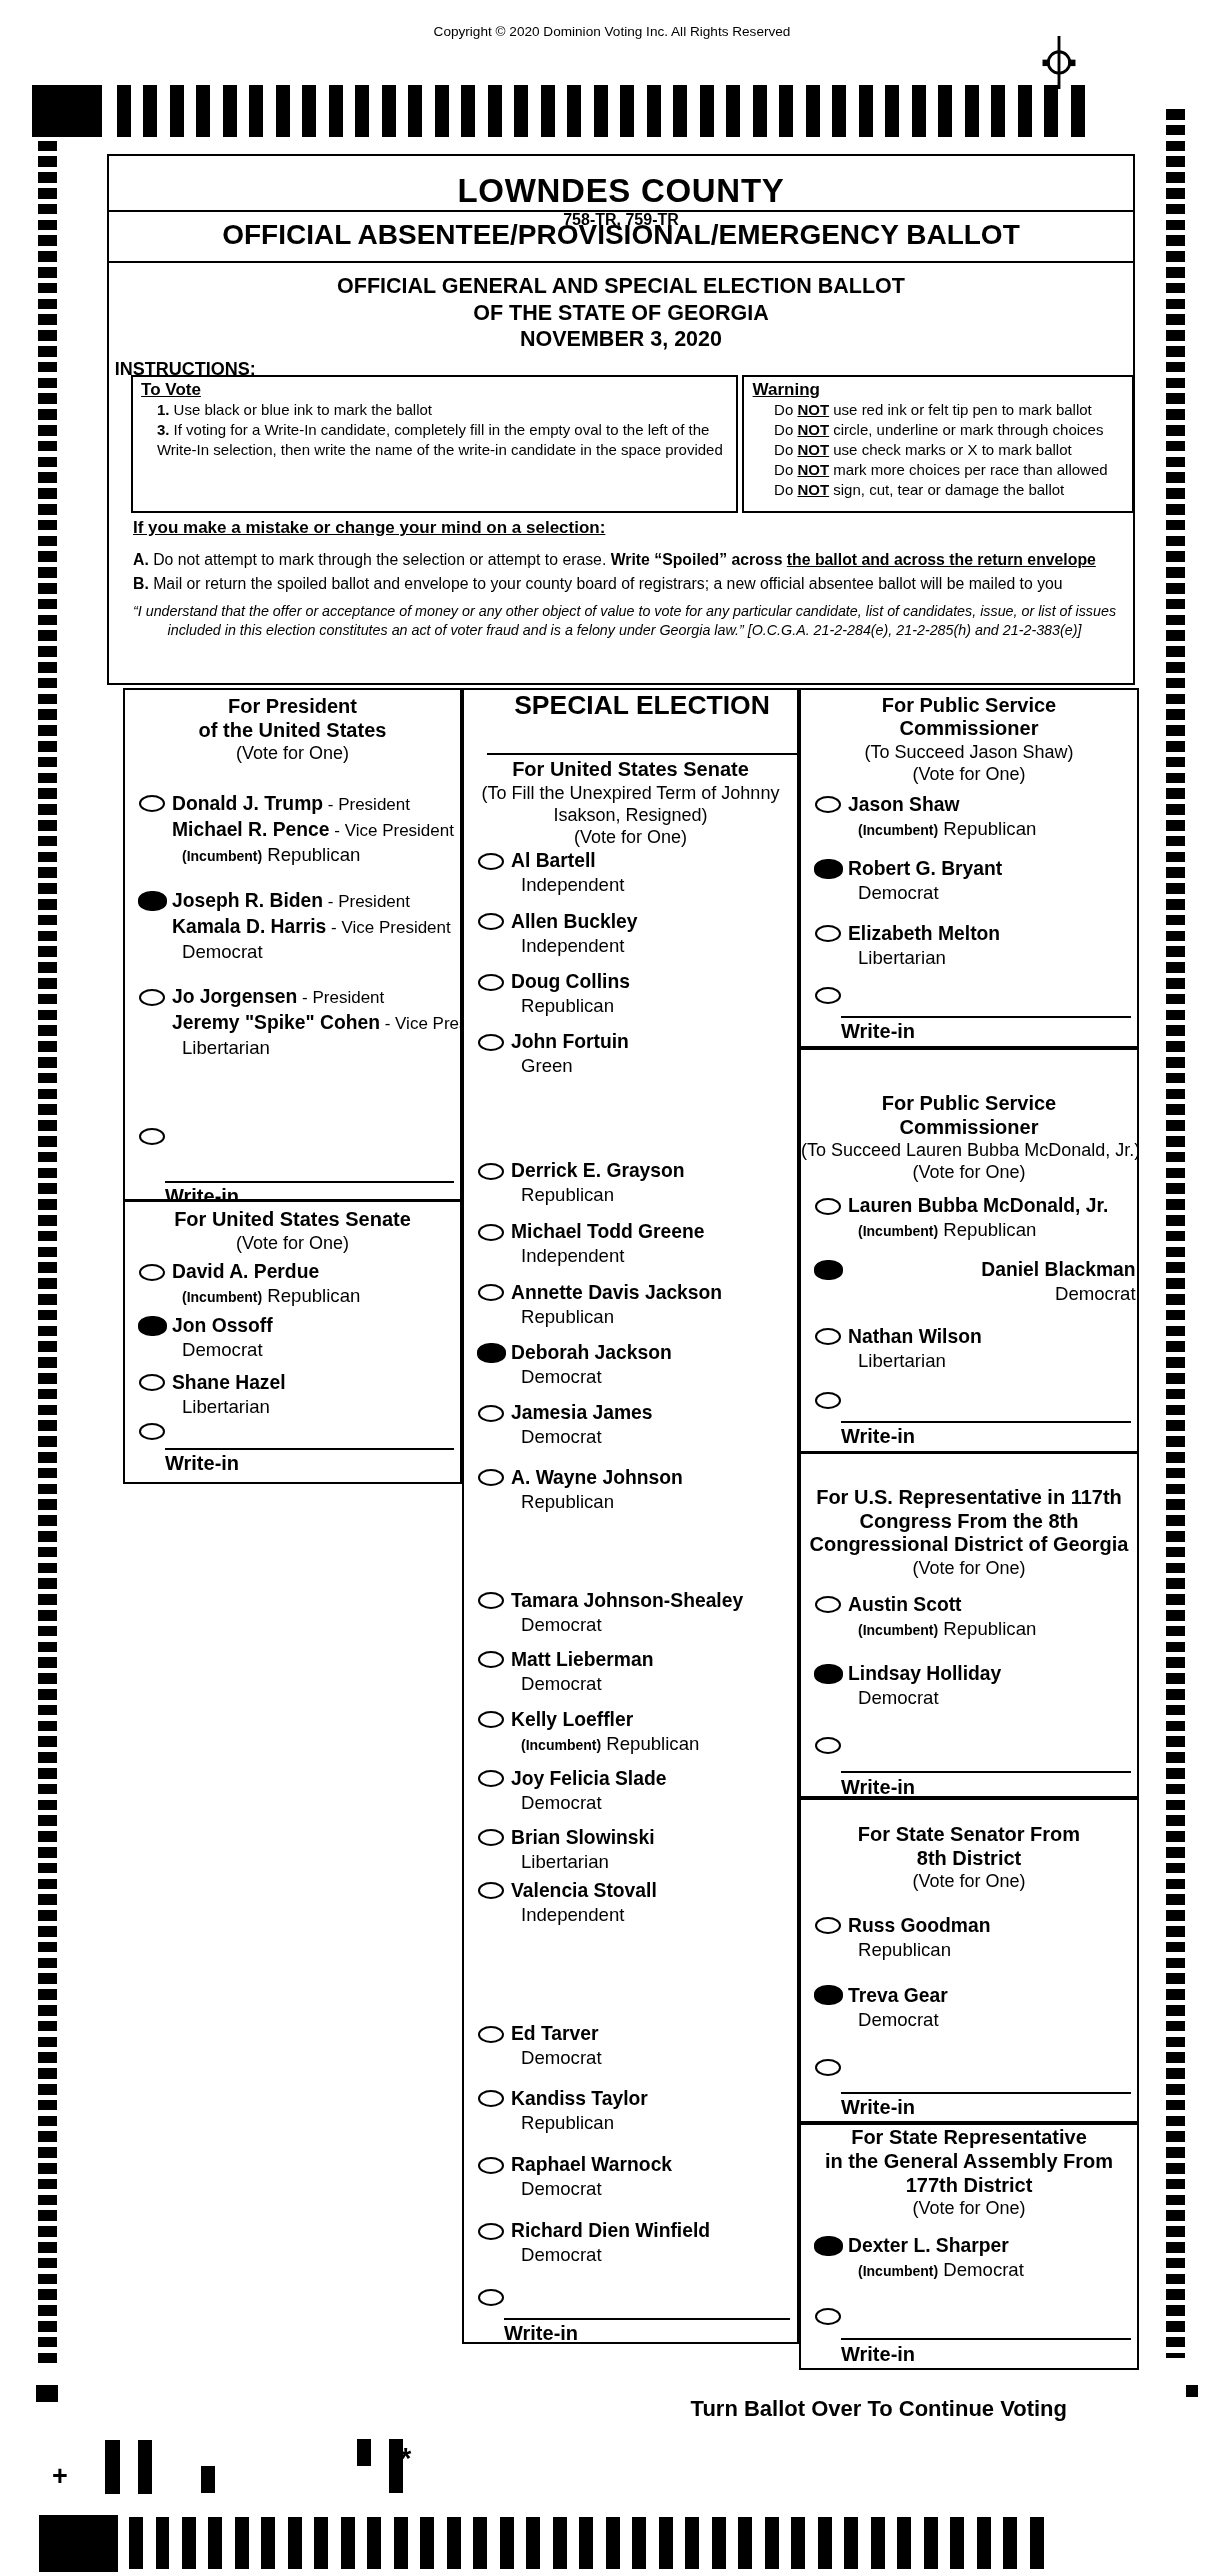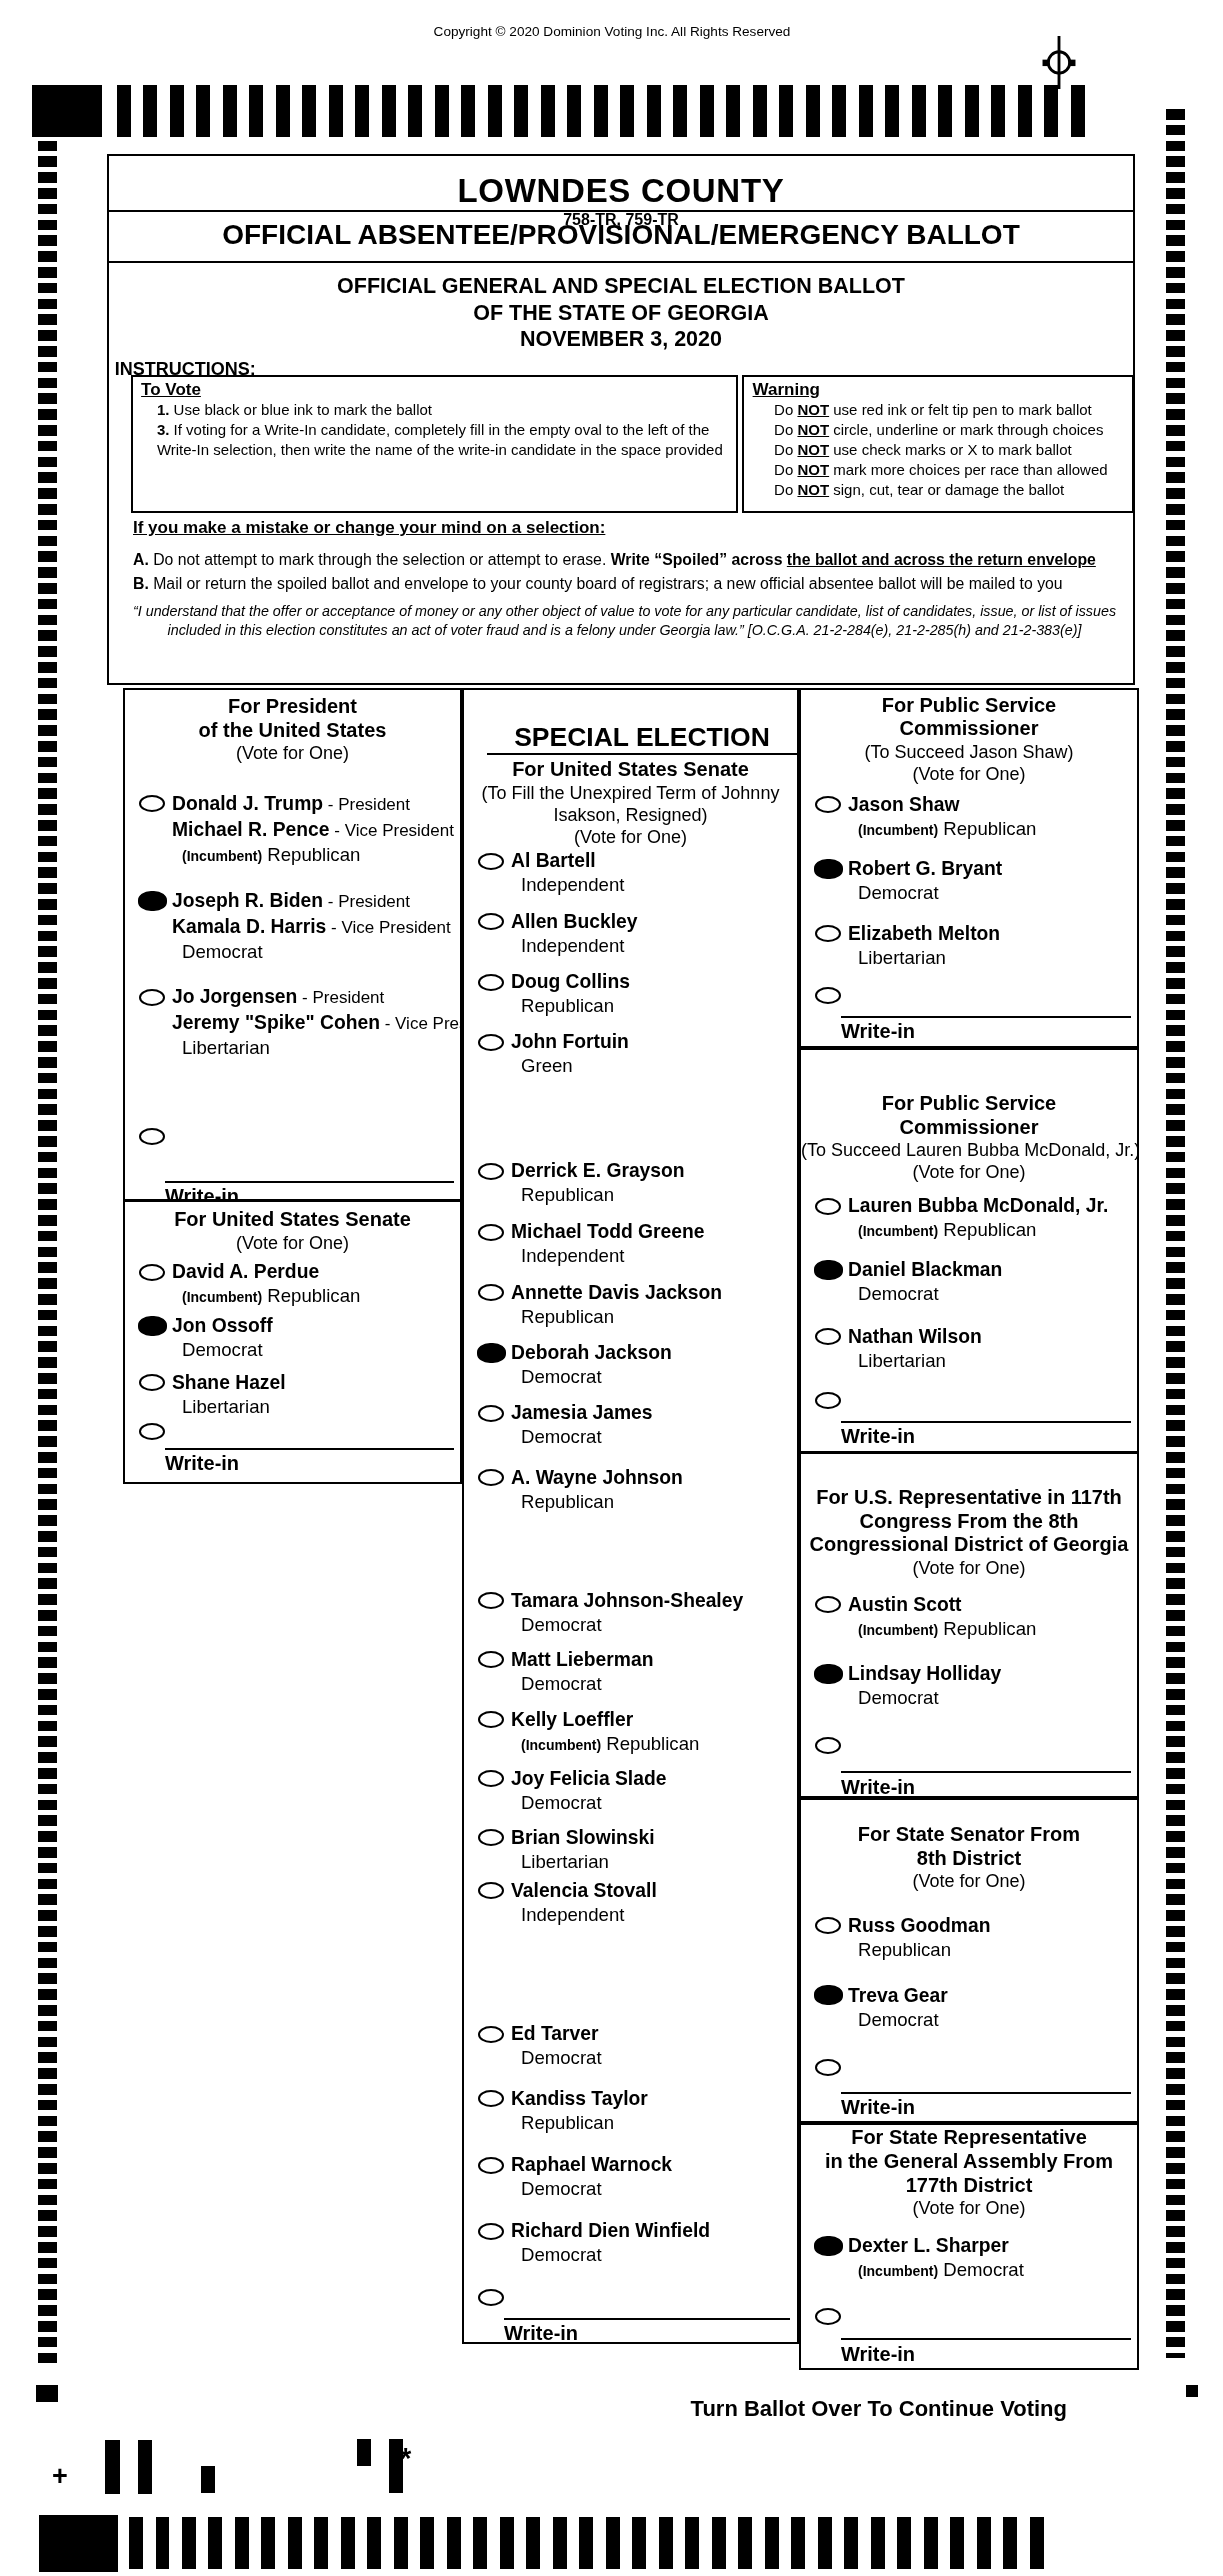--- a/index.html
+++ b/index.html
@@ -49,21 +49,21 @@
   #mistake-line-a{margin-top:11.5px;}
   #mistake-line-b{margin-top:4.3px;}
   #in-person-line{margin-top:11.5px;width:974px;}
   .b{font-weight:bold;}
   .u{text-decoration:underline;}
   .fine{margin-top:8.6px;width:1003px;margin-left:-10px;text-align:center;
         font-style:italic;font-size:14.3px;line-height:18.6px;}
   
   .race-box{position:absolute;border:2.1px solid #000;box-sizing:border-box;background:#fff;overflow:hidden;}
   .banner{position:absolute;top:0;left:0;right:0;height:63px;border-bottom:2.1px solid #000;
-          display:flex;align-items:flex-end;justify-content:center;font-size:26.5px;font-weight:bold;margin-left:23px;}
+          display:flex;align-items:flex-start;justify-content:center;font-size:26.5px;font-weight:bold;margin-left:23px;}
   .race-title{position:absolute;left:0;right:0;text-align:center;}
   .tl{font-size:20px;font-weight:bold;line-height:23.6px;white-space:nowrap;}
   .ts{font-size:18px;line-height:22px;white-space:nowrap;}
   .oval{position:absolute;left:14.3px;width:26px;height:17px;border:2.1px solid #000;
         border-radius:50%;box-sizing:border-box;background:#fff;}
   .oval.filled{background:#000;border-color:#000;width:29px;height:20px;left:13px;border-radius:45%;}
   .cand{position:absolute;left:47px;right:1.4px;}
   .cand-name{font-size:19.3px;font-weight:bold;line-height:25px;white-space:nowrap;}
   .cand-name .sfx{font-weight:normal;font-size:17px;}
   .cand-party{font-size:18.6px;line-height:23px;padding-left:10px;white-space:nowrap;}
@@ -336,21 +336,21 @@
       <div class="tl">Commissioner</div>
       <div class="ts">(To Succeed Lauren Bubba McDonald, Jr.)</div>
       <div class="ts">(Vote for One)</div>
     </div>
     <div class="oval" style="top: 148px;"></div>
     <div class="cand" style="top: 143px;">
       <div class="cand-name"><span>Lauren Bubba McDonald, Jr.</span></div>
       <div class="cand-party"><span class="inc">(Incumbent)</span> <span>Republican</span></div>
     </div>
     <div class="oval filled" style="top: 210px;"></div>
-    <div class="cand" style="top: 207px;">
+    <div class="cand" style="top: 207px; text-align: right;">
       <div class="cand-name"><span>Daniel Blackman</span></div>
       <div class="cand-party"><span>Democrat</span></div>
     </div>
     <div class="oval" style="top: 278px;"></div>
     <div class="cand" style="top: 274px;">
       <div class="cand-name"><span>Nathan Wilson</span></div>
       <div class="cand-party"><span>Libertarian</span></div>
     </div>
     <div class="oval" style="top: 342px;"></div>
     <div class="write-line" style="top: 371px; width: 290px;"></div>

